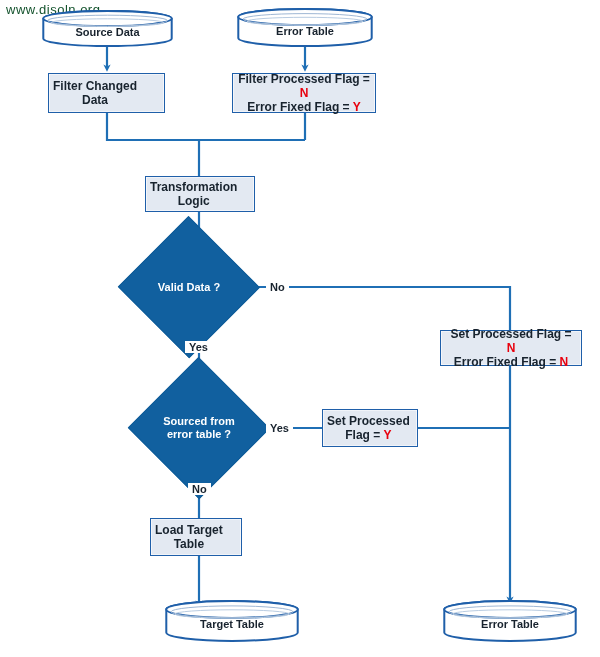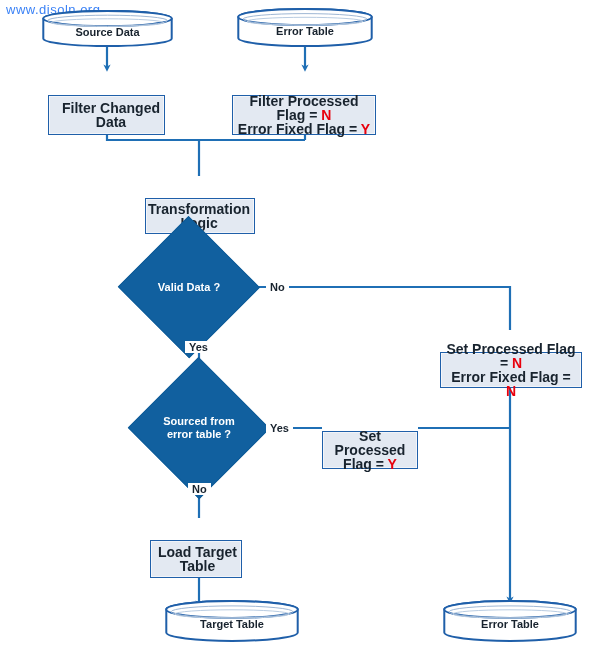--- a/index.html
+++ b/index.html
@@ -25,40 +25,39 @@
     height: 657px;
   }
 
   
   .watermark {
     position: absolute;
     left: 6px;
     top: 2px;
     font-size: 13px;
     letter-spacing: .5px;
-    color: #3b82f6;
+    color: #14532d;
     font-family: "Liberation Sans", sans-serif;
     white-space: nowrap;
     user-select: none;
   }
 
   
   .node {
     position: absolute;
     box-sizing: border-box;
     display: flex;
     align-items: center;
-    justify-content: flex-end;
+    justify-content: flex-start;
     text-align: center;
     color: #18232e;
     font-weight: bold;
-    font-size: 14px;
+    font-size: 12px;
     line-height: 14px;
     font-family: "Liberation Sans", sans-serif;
-    margin-top: 22px;
   }
   .process {
     background: #e3e9f2;
     border: 1.6px solid #1f5fa9;
     box-shadow: 0 0 0 0.6px #ffffff inset;
   }
   .process .inner { padding: 0 4px; }
 
   
   .decision {

